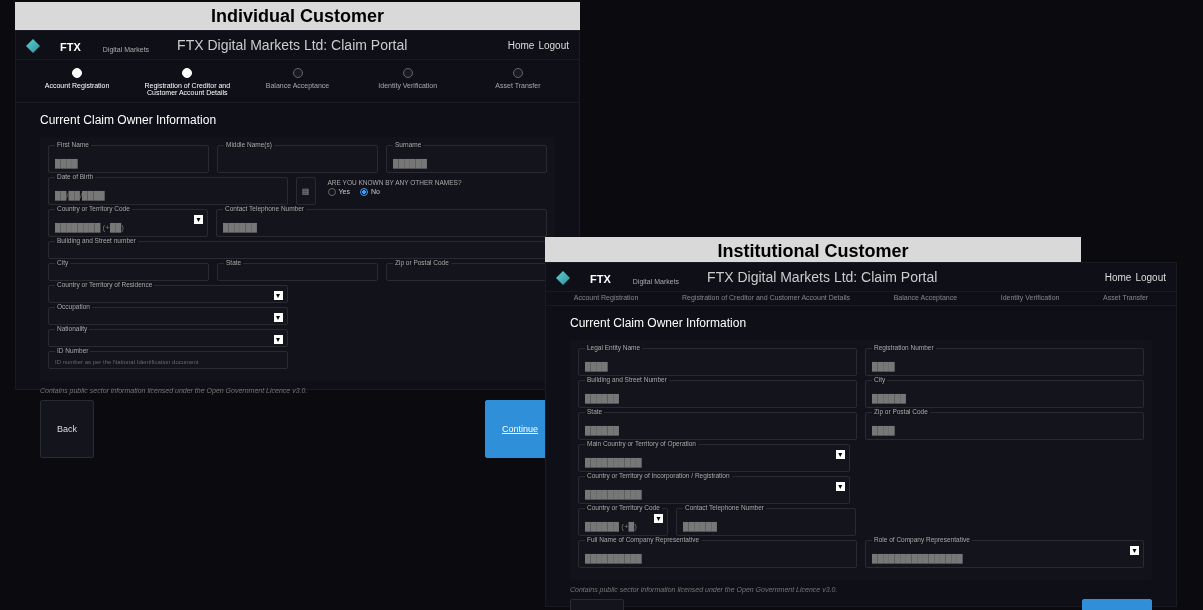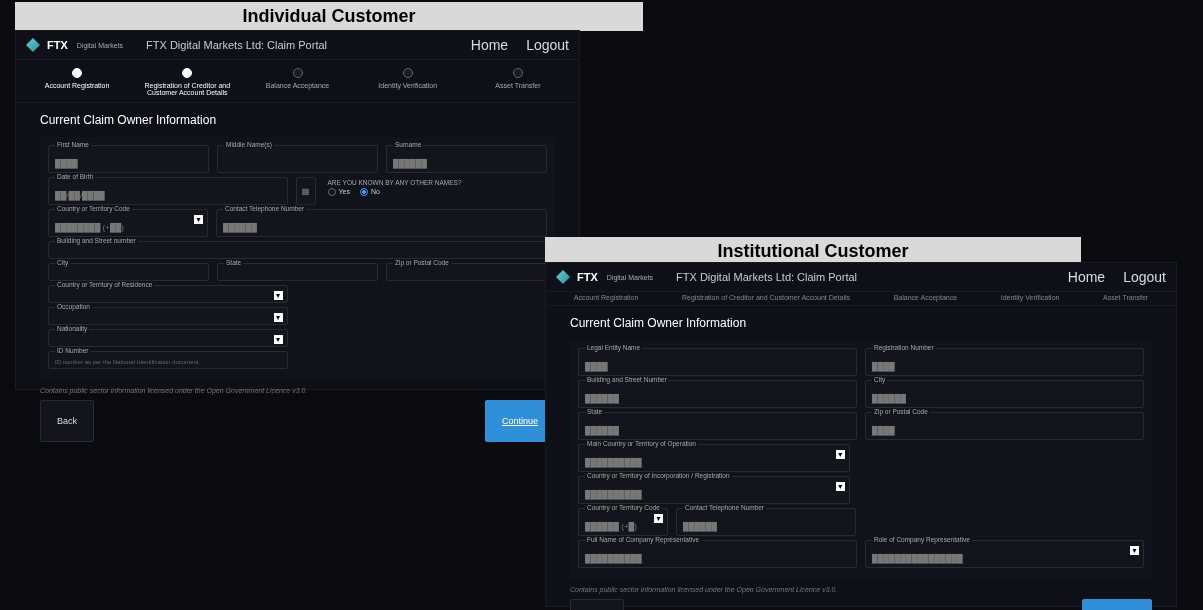--- a/index.html
+++ b/index.html
@@ -14,48 +14,48 @@
   }
   .label-banner {
     background: #d9d9d9;
     color: #000;
     font-weight: bold;
     font-size: 18px;
     text-align: center;
     padding: 4px 0;
     position: absolute;
   }
-  .banner-ind { left: 15px; top: 2px; width: 628px; }
+  .banner-ind { left: 15px; top: 2px; width: 565px; }
   .banner-inst { left: 545px; top: 237px; width: 536px; }
 
   .panel {
     position: absolute;
     background: #0f0f18;
     border: 1px solid #1a1a22;
   }
   .panel-ind { left: 15px; top: 30px; width: 565px; height: 360px; }
   .panel-inst { left: 545px; top: 262px; width: 632px; height: 345px; }
 
   .topbar {
     display: flex;
     align-items: center;
     justify-content: space-between;
     padding: 6px 10px;
     border-bottom: 1px solid #1a1a22;
   }
-  .brand { display: flex; align-items: center; gap: 7px; }
+  .brand { display: flex; align-items: flex-end; gap: 20px; }
   .logo {
     width: 14px; height: 14px;
     background: linear-gradient(135deg,#5fd0d8,#2f8f96);
     clip-path: polygon(50% 0,100% 50%,50% 100%,0 50%);
   }
   .brand-text { font-weight: bold; font-size: 11px; }
   .brand-sub { font-size: 7px; color: #aaa; margin-left: 2px; line-height:1; }
-  .portal-name { font-size: 11px; color: #ccc; margin-left: 16px; }
-  .nav-links { display: flex; gap: 18px; font-size: 14px; color: #ddd; }
+  .portal-name { font-size: 14px; color: #ccc; margin-left: 8px; }
+  .nav-links { display: flex; gap: 4px; font-size: 10px; color: #ddd; }
 
   .steps {
     display: flex;
     justify-content: space-around;
     padding: 8px 6px 6px;
     border-bottom: 1px solid #1a1a22;
   }
   .step { text-align: center; flex:1; }
   .step-dot {
     width: 10px; height: 10px; border-radius: 50%;
@@ -147,21 +147,21 @@
 
   .footer-row {
     display:flex;
     justify-content:space-between;
     align-items:center;
     padding: 4px 24px 8px;
   }
   .lic { font-size:7px; color:#777; font-style: italic; padding: 2px 24px;}
   .btn {
     font-size: 9px;
-    padding: 15px 16px;
+    padding: 23px 16px;
     border-radius: 2px;
     border:1px solid #2a2a33;
     background: #14141d;
     color:#ddd;
     cursor:pointer;
   }
   .btn.primary {
     background:#2f8fd8;
     border-color:#2f8fd8;
     color:#fff;

